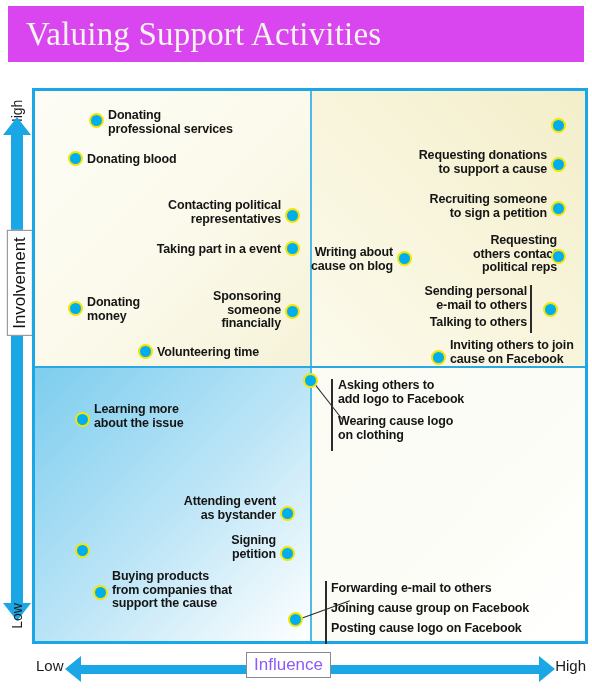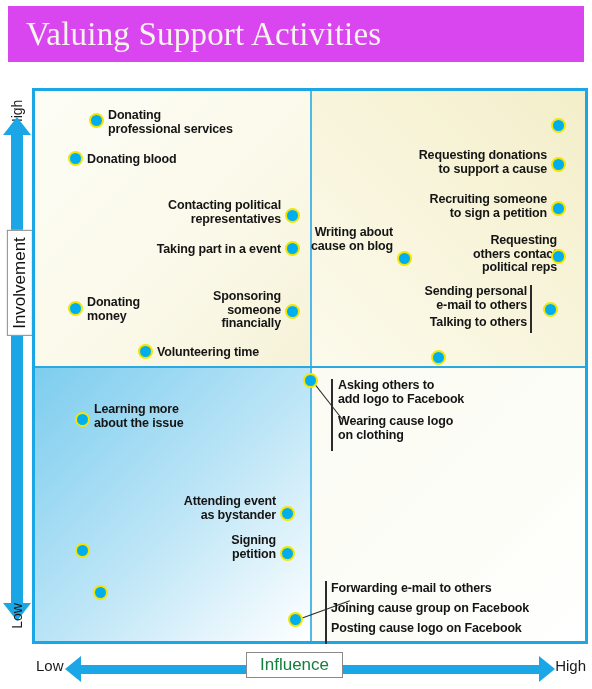--- a/index.html
+++ b/index.html
@@ -54,21 +54,21 @@
   }
   #x-arrow:before,#x-arrow:after{
     content:"";position:absolute;top:-9px;width:0;height:0;
     border-top:13px solid transparent;border-bottom:13px solid transparent;
   }
   #x-arrow:before{left:-15px;border-right:16px solid #1ba7e5;}
   #x-arrow:after{right:-15px;border-left:16px solid #1ba7e5;}
   #x-label{
     position:absolute;left:214px;top:0px;
     border:1px solid #8a8a8a;background:#ffffff;
-    padding:2px 13px;font-size:17px;color:#15803d;white-space:nowrap;
+    padding:2px 7px;font-size:17px;color:#8b5cf6;white-space:nowrap;
   }
 
   
   #plot{
     position:absolute;left:32px;top:88px;width:556px;height:556px;
     border:3px solid #1ba7e5;box-sizing:border-box;background:#ffffff;
   }
   .quad{position:absolute;width:50%;height:50%;}
   #q-tl{left:0;top:0;background:linear-gradient(135deg,#fdfdf6 0%,#fbf9ea 55%,#f6f2d8 100%);}
   #q-tr{left:50%;top:0;background:linear-gradient(225deg,#f3eec9 0%,#f8f4da 45%,#fcfaec 100%);}
@@ -151,30 +151,32 @@
   <div class="dot" style="left:516px;top:110px;"></div>
   <div class="lbl r" style="left:356px;top:102px;width:156px;">Recruiting someone
 to sign a petition</div>
 
   <div class="dot" style="left:516px;top:158px;"></div>
   <div class="lbl r" style="left:396px;top:143px;width:126px;">Requesting
 others contact
 political reps</div>
 
   <div class="dot" style="left:362px;top:160px;"></div>
-  <div class="lbl r" style="left:262px;top:135px;width:96px;">Writing about
+  <div class="lbl r" style="left:262px;top:155px;width:96px;">Writing about
 cause on blog</div>
 
   <div class="bracket" style="left:495px;top:194px;height:48px;"></div>
   <div class="dot" style="left:508px;top:211px;"></div>
   <div class="lbl r" style="left:370px;top:194px;width:122px;">Sending personal
 e-mail to others</div>
   <div class="lbl r" style="left:370px;top:225px;width:122px;">Talking to others</div>
 
   <div class="dot" style="left:396px;top:259px;"></div>
+  <div class="lbl l" style="left:415px;top:248px;">Inviting others to join
+cause on Facebook</div>
 
   <div class="dot" style="left:268px;top:282px;"></div>
   <div class="leader" style="left:280px;top:293px;width:44px;transform:rotate(52deg);"></div>
   <div class="bracket" style="left:296px;top:288px;height:72px;"></div>
   <div class="lbl l" style="left:303px;top:288px;">Asking others to
 add logo to Facebook</div>
   <div class="lbl l" style="left:303px;top:324px;">Wearing cause logo
 on clothing</div>
 
   <div class="dot" style="left:40px;top:321px;"></div>
@@ -185,20 +187,23 @@
   <div class="lbl r" style="left:118px;top:404px;width:123px;text-align:right;">Attending event
 as bystander</div>
 
   <div class="dot" style="left:40px;top:452px;"></div>
 
   <div class="dot" style="left:245px;top:455px;"></div>
   <div class="lbl r" style="left:168px;top:443px;width:73px;">Signing
 petition</div>
 
   <div class="dot" style="left:58px;top:494px;"></div>
+  <div class="lbl l" style="left:77px;top:479px;">Buying products
+from companies that
+support the cause</div>
 
   <div class="dot" style="left:253px;top:521px;"></div>
   <div class="leader" style="left:266px;top:527px;width:52px;transform:rotate(-20deg);"></div>
   <div class="bracket" style="left:290px;top:490px;height:63px;"></div>
   <div class="lbl l" style="left:296px;top:491px;">Forwarding e-mail to others</div>
   <div class="lbl l" style="left:296px;top:511px;">Joining cause group on Facebook</div>
   <div class="lbl l" style="left:296px;top:531px;">Posting cause logo on Facebook</div>
 </div>
 
 <div id="x-axis">

